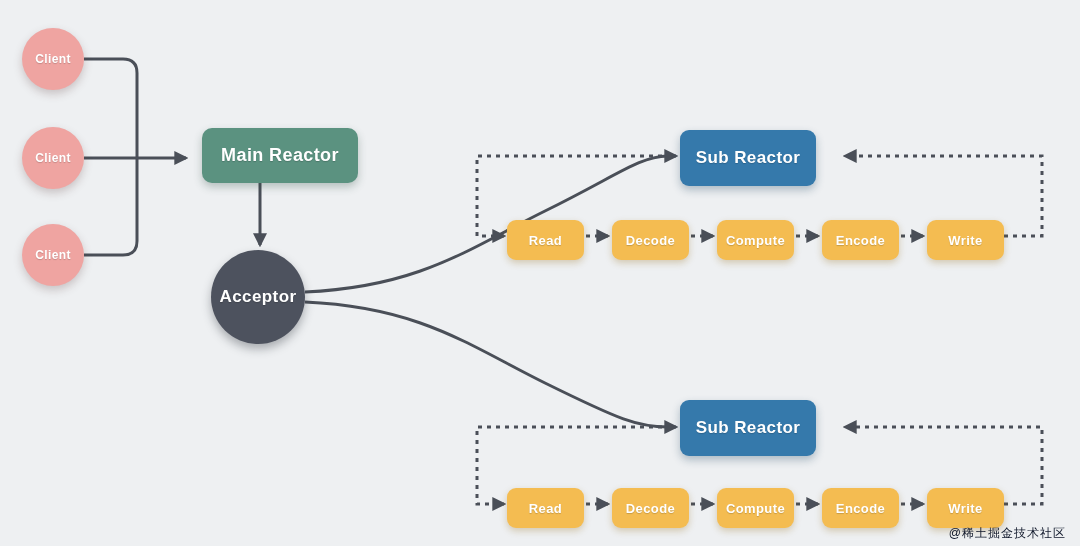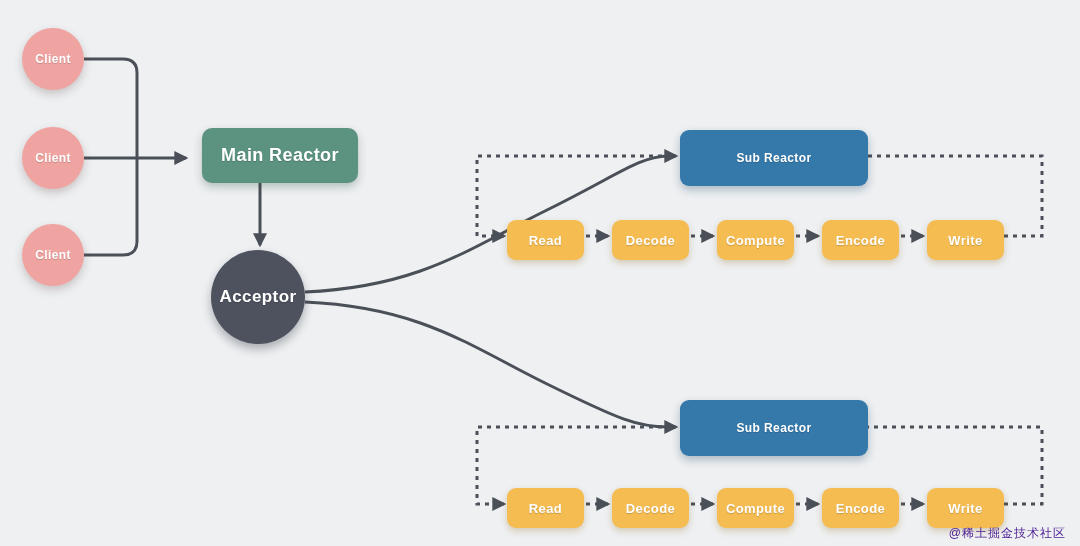--- a/index.html
+++ b/index.html
@@ -47,43 +47,43 @@
   .acceptor {
     left: 211px; top: 250px;
     width: 94px; height: 94px;
     border-radius: 50%;
     background: #4d525e;
     font-size: 17px;
     box-shadow: 0 5px 10px rgba(40,45,55,0.35);
   }
   .sub-reactor {
     left: 680px;
-    width: 188px; height: 56px;
+    width: 136px; height: 56px;
     border-radius: 9px;
     background: #3579ab;
-    font-size: 12px;
+    font-size: 17px;
     box-shadow: 0 4px 9px rgba(35,70,100,0.32);
   }
   .sub-reactor.top { top: 130px; }
   .sub-reactor.bottom { top: 400px; }
   .stage {
     width: 77px; height: 40px;
     border-radius: 9px;
     background: #f4bc51;
     font-size: 13px;
     box-shadow: 0 3px 7px rgba(150,110,30,0.30);
   }
   .row1 { top: 220px; }
   .row2 { top: 488px; }
   .watermark {
     position: absolute;
     right: 14px; bottom: 4px;
     z-index: 3;
     font-size: 12px;
-    color: #4c1d95;
+    color: #0f172a;
     letter-spacing: 1px;
   }
 </style>
 </head>
 <body>
 
 <div class="canvas">
 
   <svg class="edges" width="1080" height="546" viewBox="0 0 1080 546" xmlns="http://www.w3.org/2000/svg">
     <defs>

